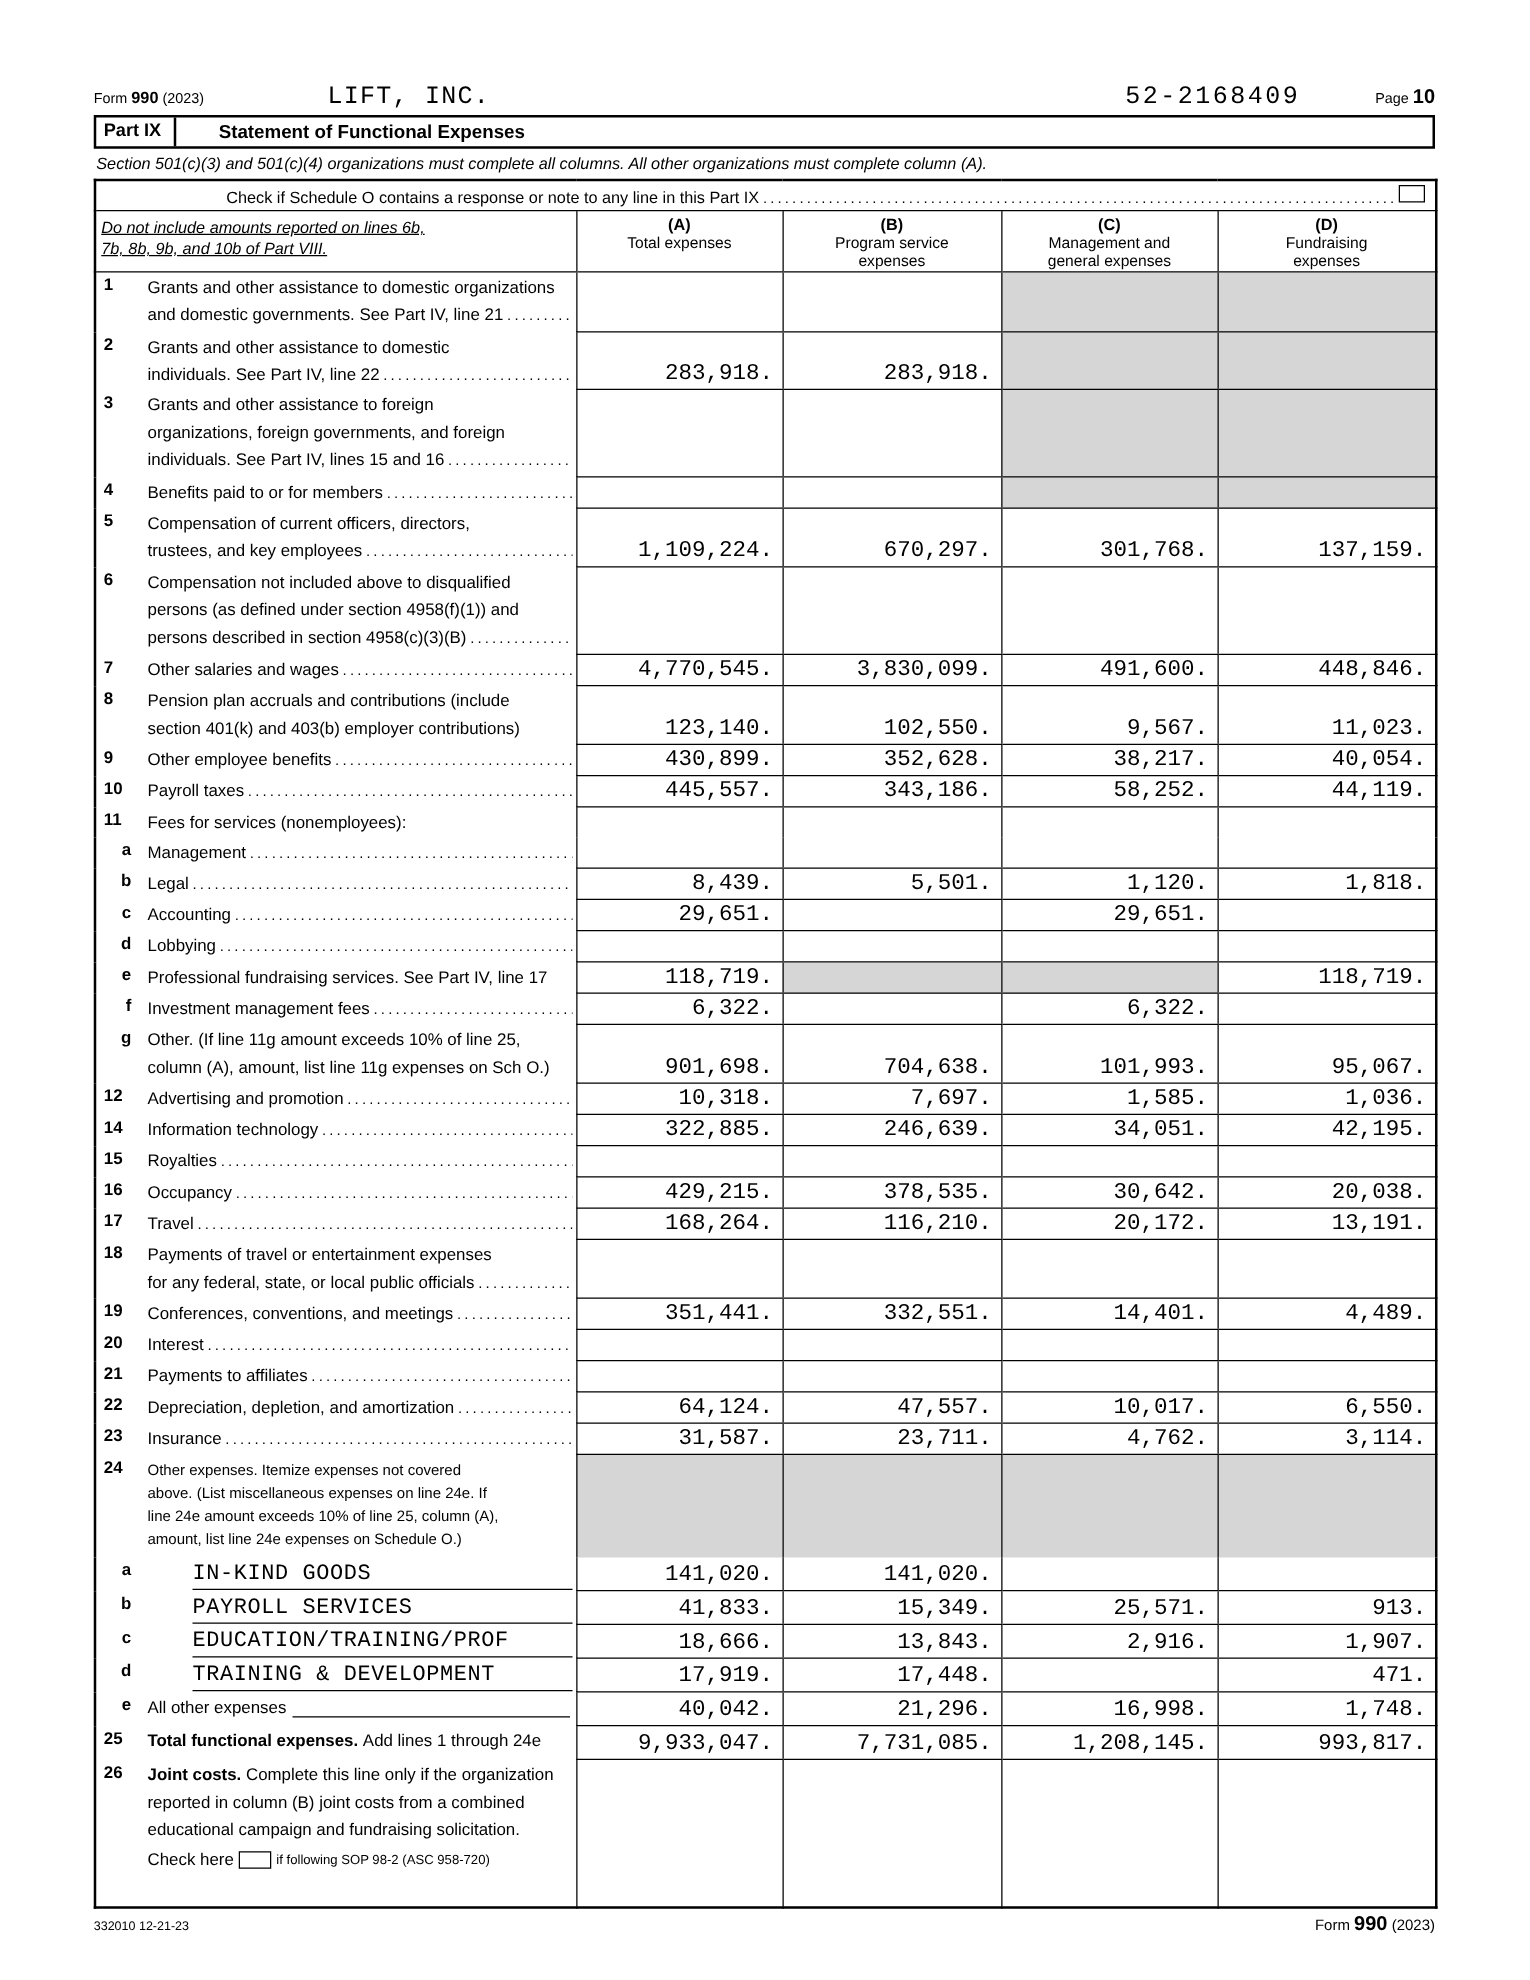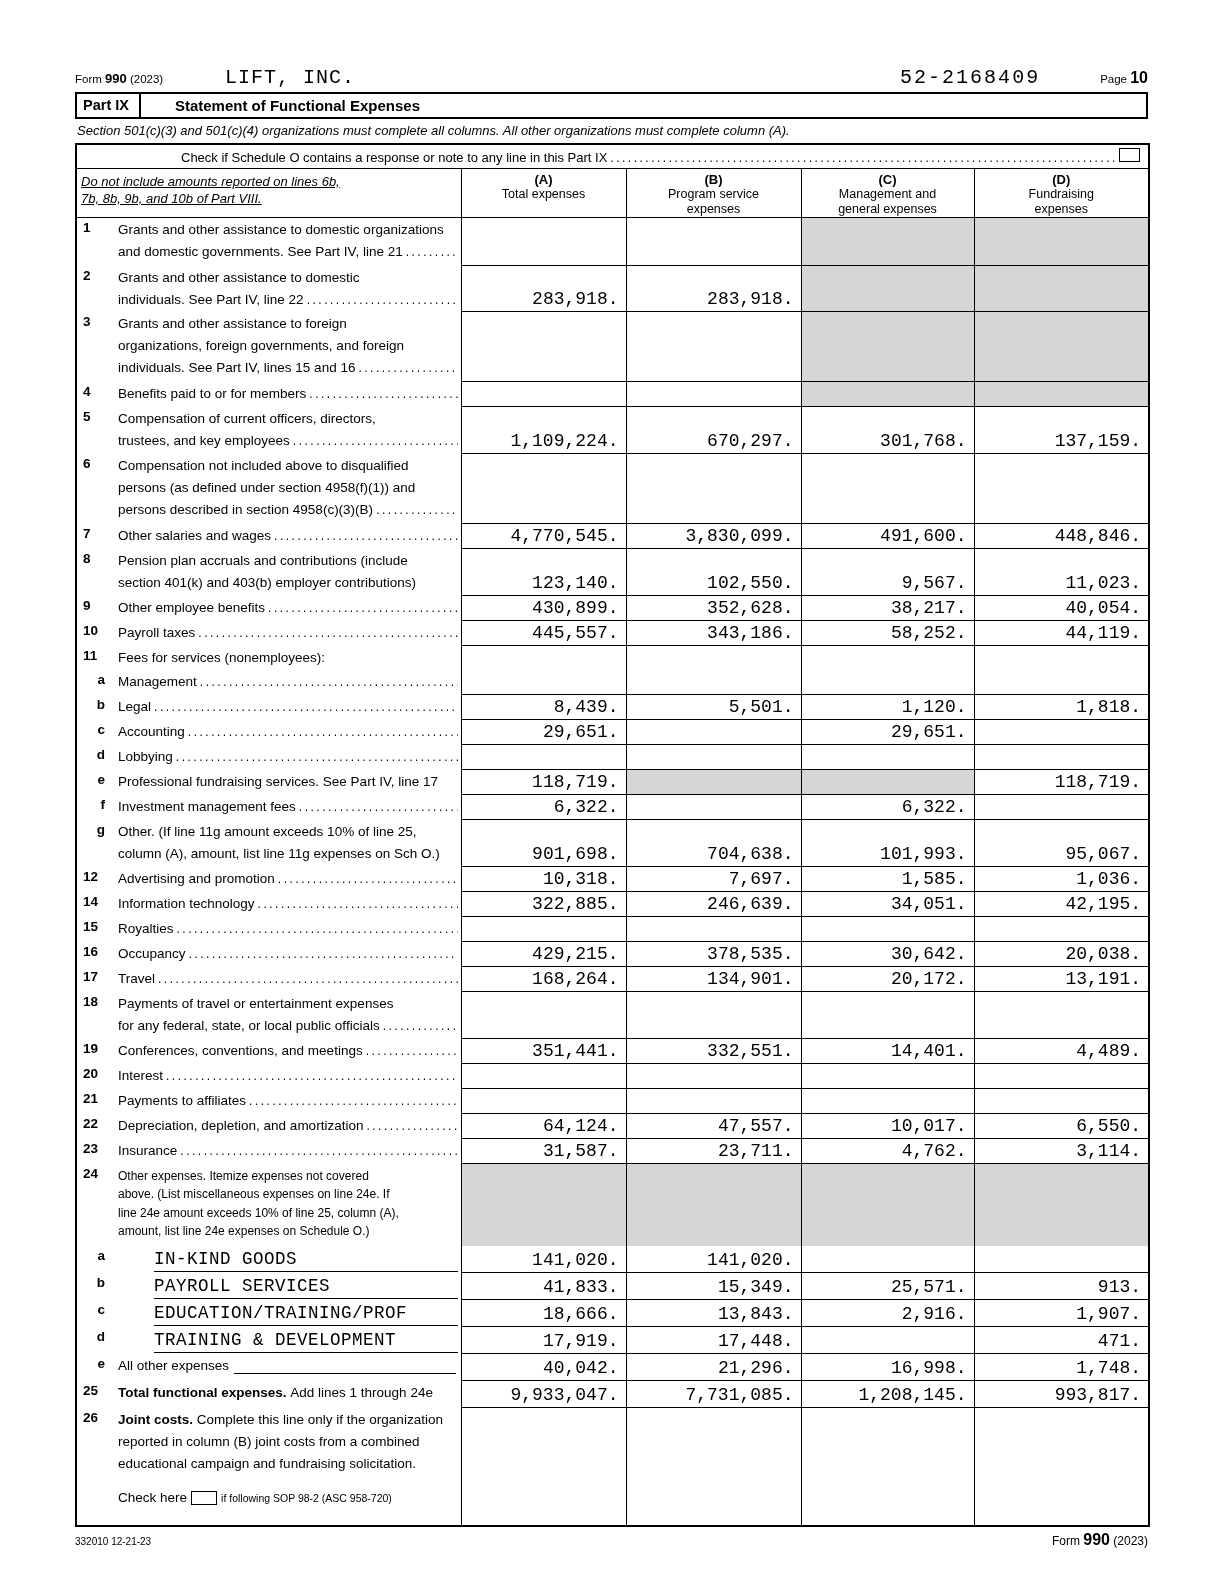--- a/index.html
+++ b/index.html
@@ -4,21 +4,21 @@
 <style>
   * { margin:0; padding:0; box-sizing:border-box; }
   html,body { background:#fff; }
   body { width:1224px; height:1584px; font-family:"Liberation Sans",sans-serif; color:#000; }
   .page { position:relative; width:1224px; height:1584px; padding:66px 76px 0 75px; overflow:hidden; }
 
   
   .topline { display:flex; align-items:baseline; height:26px; }
   .form-id { font-size:11.5px; width:150px; }
   .form-id b { font-size:13px; }
-  .orgname { font-family:"Liberation Mono",monospace; font-size:20px; width:430px; letter-spacing:1px; }
+  .orgname { font-family:"Liberation Mono",monospace; font-size:20px; width:430px; letter-spacing:1px;margin-left:37px; }
   .ein { font-family:"Liberation Mono",monospace; font-size:20px; letter-spacing:2px; flex:1; text-align:right; padding-right:60px; }
   .pageno { font-size:11.5px; }
   .pageno b { font-size:16px; }
 
   
   .partbar { border:2.5px solid #000; display:flex; align-items:stretch; height:27px;gap:24px; }
   .partcell { font-weight:bold; font-size:14.5px; padding:3px 10px 0 6px; border-right:2.5px solid #000; }
   .parttitle { font-weight:bold; font-size:15px; padding:3px 0 0 10px; }
 
   .section-note { font-style:italic; font-size:13px; padding:4px 0 5px 2px; }
@@ -37,21 +37,21 @@
 
   .cnum { font-weight:bold; font-size:13.5px; vertical-align:top; padding:2px 0 0 6px; text-align:left; }
   .cnum.sub { text-align:right; padding-right:11px; padding-left:0; }
   .cdesc { font-size:13.5px; vertical-align:top; padding:1px 3px 0 2px; line-height:22px; }
   .cdesc.smalltxt { font-size:12px; line-height:18.5px; padding-top:3px; }
   .dline { display:flex; align-items:baseline; }
   .dots { flex:1; overflow:hidden; white-space:nowrap; margin-left:3px; align-self:flex-end; }
   .dots::after { content:"...................................................................................................."; letter-spacing:2.5px; font-size:12px; }
   .fillline { flex:1; border-bottom:1.5px solid #000; margin:0 2px 3px 5px; align-self:flex-end; }
   .writein { font-family:Liberation Mono, monospace; font-size:17.5px; letter-spacing:0.5px; flex:1; border-bottom:1.5px solid #000; line-height:24px; white-space:nowrap; overflow:hidden;margin-left:36px; }
-  .checkhere { margin-top:12px; align-items:center; }
+  .checkhere { margin-top:2px; align-items:center; }
   .checkhere .tiny { font-size:10.5px; }
 
   .camt { border-left:1.2px solid #000; border-bottom:1.2px solid #000; font-family:"Liberation Mono",monospace; font-size:18px; text-align:right; padding:0 7px 2px 0; vertical-align:bottom; white-space:nowrap; }
   .camt.shade { background:#d6d6d6; }
   .camt.norule { border-bottom:none; }
 
   
   .footline { display:flex; justify-content:space-between; align-items:baseline; margin-top:4px; }
   .footcode { font-size:10px; }
   .formfoot { font-size:12px; }
@@ -442,21 +442,21 @@
         </tr>
         <tr style="height: 25px;">
           <td class="cnum">17</td>
           <td class="cdesc">
             <div class="dline">
               <span>Travel</span>
               <span class="dots"></span>
             </div>
           </td>
           <td class="camt">168,264.</td>
-          <td class="camt">134,901.</td>
+          <td class="camt">116,210.</td>
           <td class="camt">20,172.</td>
           <td class="camt">13,191.</td>
         </tr>
         <tr style="height: 47px;">
           <td class="cnum">18</td>
           <td class="cdesc">
             <div class="dline">
               <span>Payments of travel or entertainment expenses</span>
             </div>
             <div class="dline">

